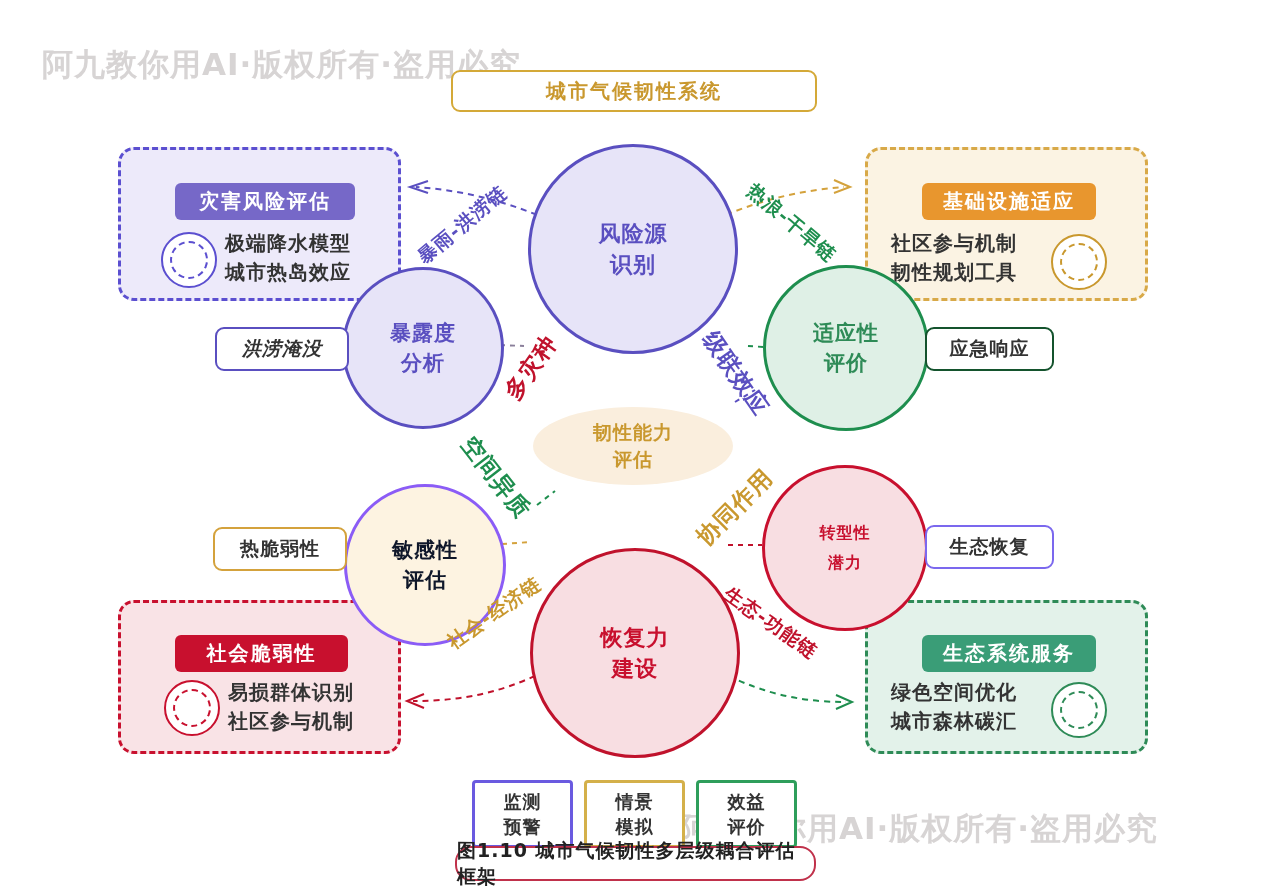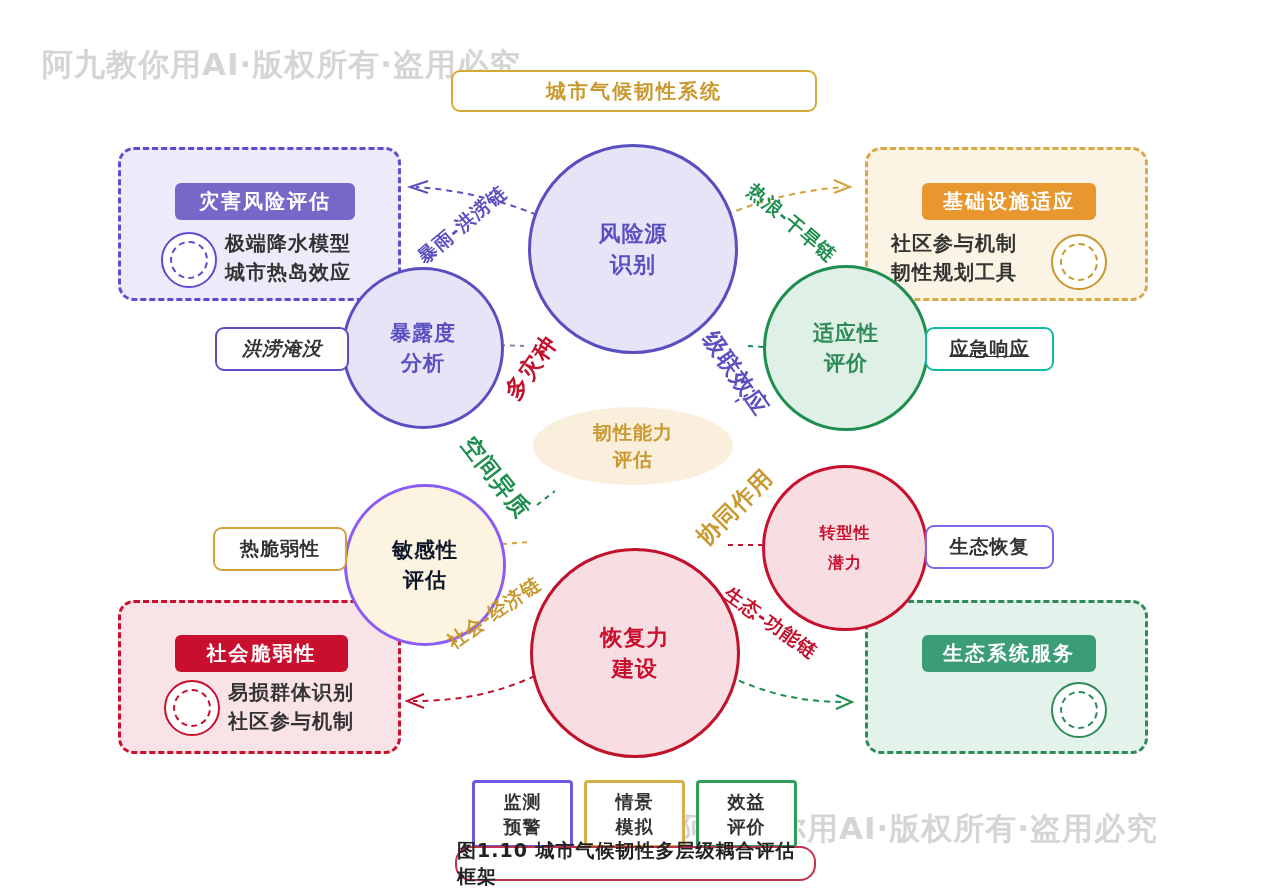--- a/index.html
+++ b/index.html
@@ -110,21 +110,21 @@
     color:#c9982e;font-size:19px;font-weight:700;line-height:27px;letter-spacing:1px;
   }
 
   
   .side-box{
     height:40px;background:#ffffff;border-radius:9px;
     display:flex;align-items:center;justify-content:center;
     font-size:19px;font-weight:600;color:#333333;letter-spacing:1px;
   }
   .sb-flood{left:215px;top:327px;width:130px;border:2px solid #5a4fc0;font-style:italic;}
-  .sb-emerg{left:925px;top:327px;width:125px;border:2px solid #14b8a6;text-decoration:underline;}
+  .sb-emerg{left:925px;top:327px;width:125px;border:2px solid #14532d;}
   .sb-heat{left:213px;top:527px;width:130px;border:2px solid #d4a23c;}
   .sb-eco{left:925px;top:525px;width:125px;border:2px solid #7b68ee;}
 
   
   .link-label{
     font-weight:700;white-space:nowrap;letter-spacing:1px;
     transform-origin:center center;
   }
   .ll-rain{left:408px;top:212px;font-size:19px;color:#5a4fc0;transform:rotate(-40deg);}
   .ll-heatd{left:737px;top:210px;font-size:19px;color:#1e8e4e;transform:rotate(40deg);}
@@ -228,20 +228,24 @@
       <div>易损群体识别</div>
       <div>社区参与机制</div>
     </div>
   </div>
 
   <div class="abs corner-box cb-br">
     <div class="badge badge-br">生态系统服务</div>
     <div class="dash-circle dc-br">
         <div class="inner"></div>
       </div>
+    <div class="cb-body body-br">
+      <div>绿色空间优化</div>
+      <div>城市森林碳汇</div>
+    </div>
   </div>
 
   <div class="abs node-circle c-risk">
     <div>风险源</div>
     <div>识别</div>
   </div>
   <div class="abs node-circle c-exposure">
     <div>暴露度</div>
     <div>分析</div>
   </div>

